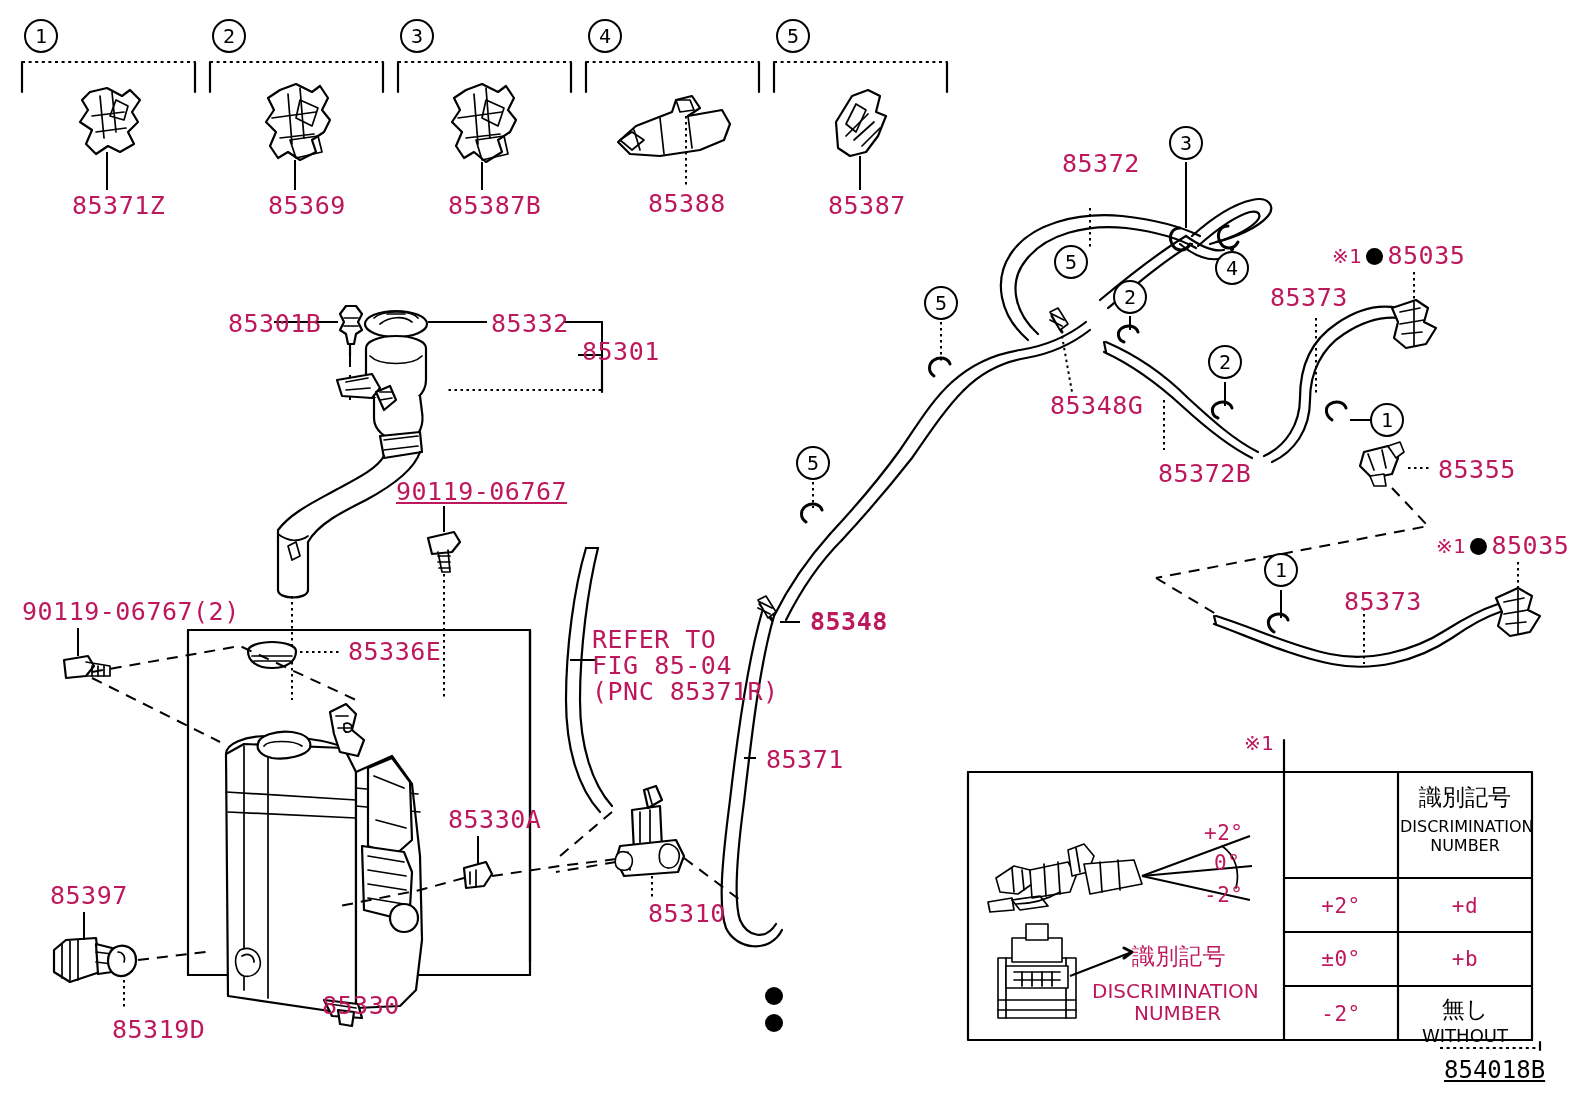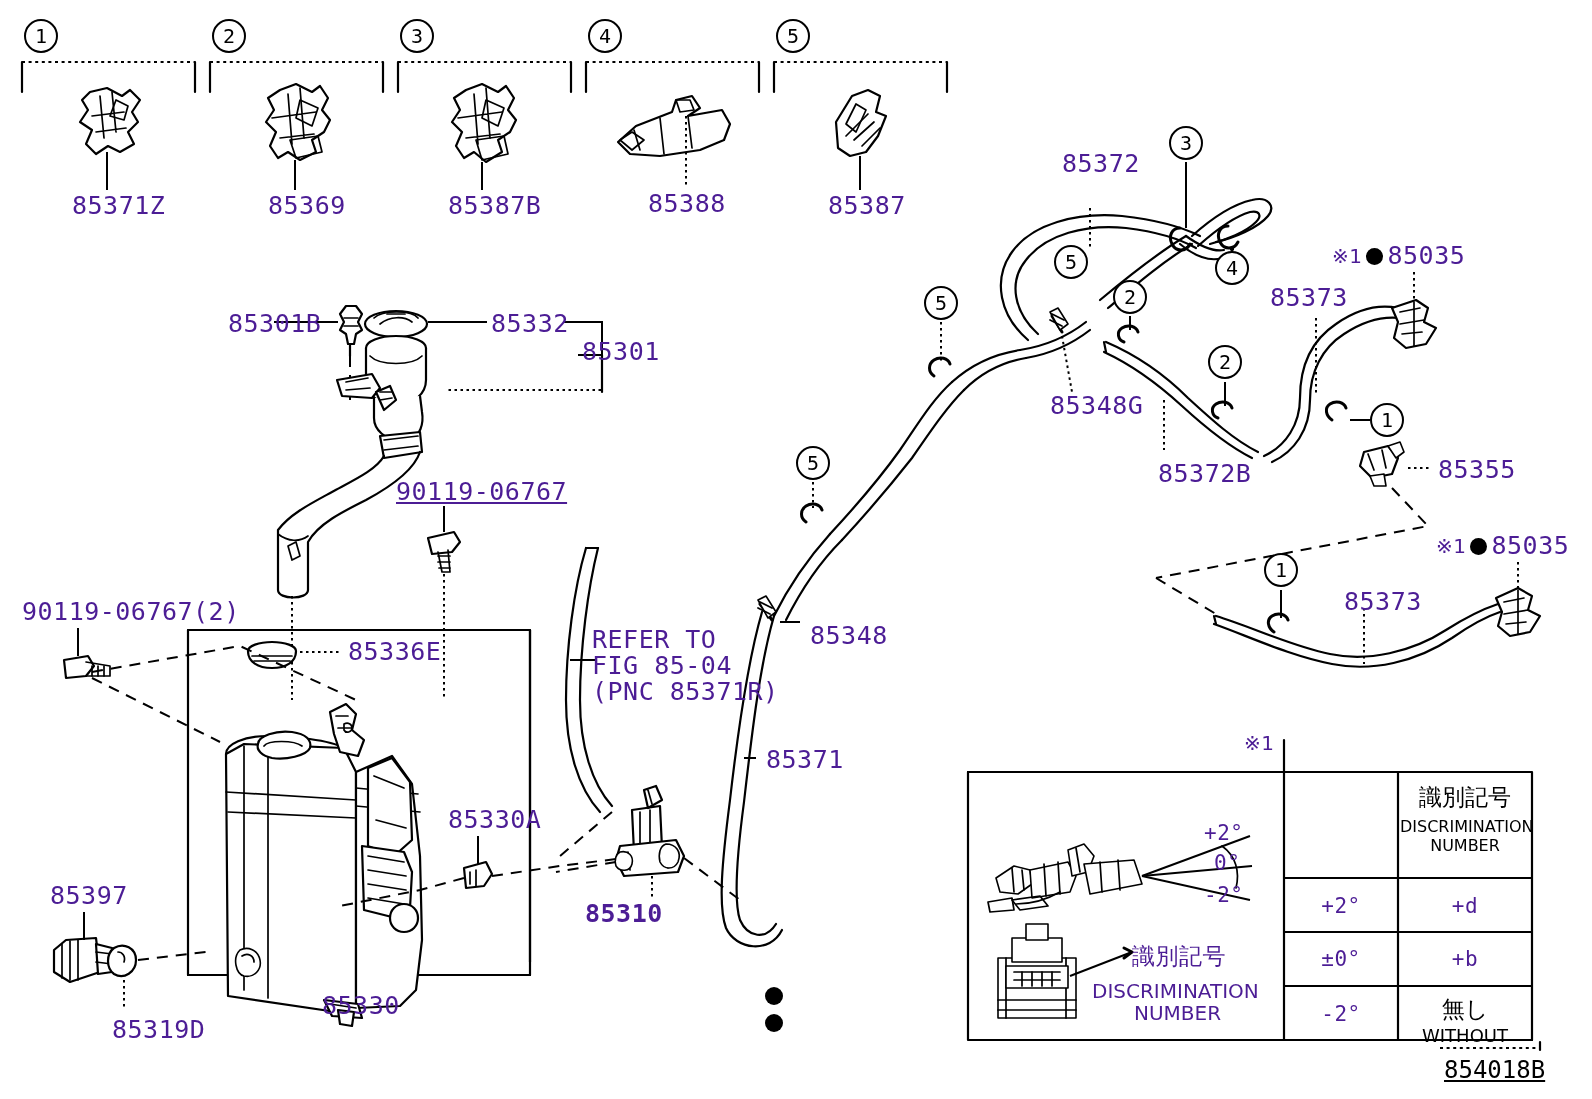--- a/index.html
+++ b/index.html
@@ -10,21 +10,21 @@
     font-family:"DejaVu Sans Mono","Liberation Mono",monospace;
     color:#000;
     overflow:hidden;
   }
   #art{position:absolute;left:0;top:0;width:1592px;height:1099px;}
   .lbl{
     position:absolute;
     font-family:"DejaVu Sans Mono","Liberation Mono",monospace;
     font-size:25px;
     letter-spacing:0.5px;
-    color:#4c1d95;
+    color:#be185d;
     white-space:pre;
     line-height:1.12;
   }
   .lbl.sm{font-size:21px;}
   .cnum{
     position:absolute;
     width:34px;height:34px;
     border:2px solid #000;border-radius:50%;
     box-sizing:border-box;
     display:flex;align-items:center;justify-content:center;
@@ -441,23 +441,23 @@
 <div class="lbl" style="left:22px;top:598px;">90119-06767(2)</div>
 <div class="lbl" style="left:322px;top:992px;">85330</div>
 <div class="lbl" style="left:448px;top:806px;">85330A</div>
 <div class="lbl" style="left:50px;top:882px;">85397</div>
 <div class="lbl" style="left:112px;top:1016px;">85319D</div>
 
 <div class="lbl" style="left:592px;top:626px;">REFER TO</div>
 <div class="lbl" style="left:592px;top:652px;">FIG 85-04</div>
 <div class="lbl" style="left:592px;top:678px;">(PNC 85371R)</div>
 
-<div class="lbl" style="left:585px;top:900px;font-weight:bold;">85310</div>
+<div class="lbl" style="left:648px;top:900px;">85310</div>
 <div class="lbl" style="left:766px;top:746px;">85371</div>
-<div class="lbl" style="left:810px;top:622px;">85348</div>
+<div class="lbl" style="left:810px;top:608px;font-weight:bold;">85348</div>
 <div class="lbl" style="left:1050px;top:392px;">85348G</div>
 <div class="lbl" style="left:1062px;top:150px;">85372</div>
 <div class="lbl" style="left:1158px;top:460px;">85372B</div>
 <div class="lbl" style="left:1270px;top:284px;">85373</div>
 <div class="lbl" style="left:1344px;top:588px;">85373</div>
 <div class="lbl" style="left:1438px;top:456px;">85355</div>
 
 <div class="lbl" style="left:1332px;top:242px;display:flex;align-items:center;gap:4px;"><span class="jp-sm">※1</span><span class="dot"></span><span>85035</span></div>
 
 <div class="lbl" style="left:1436px;top:532px;display:flex;align-items:center;gap:4px;"><span class="jp-sm">※1</span><span class="dot"></span><span>85035</span></div>

